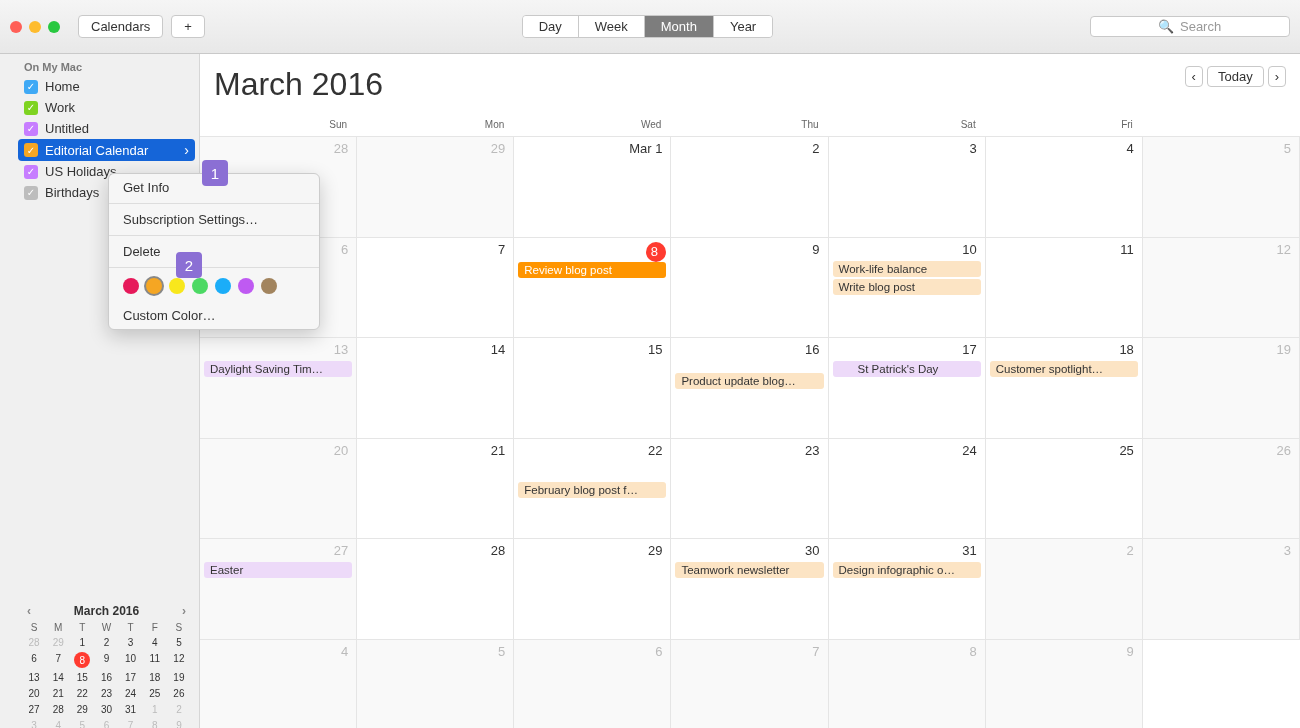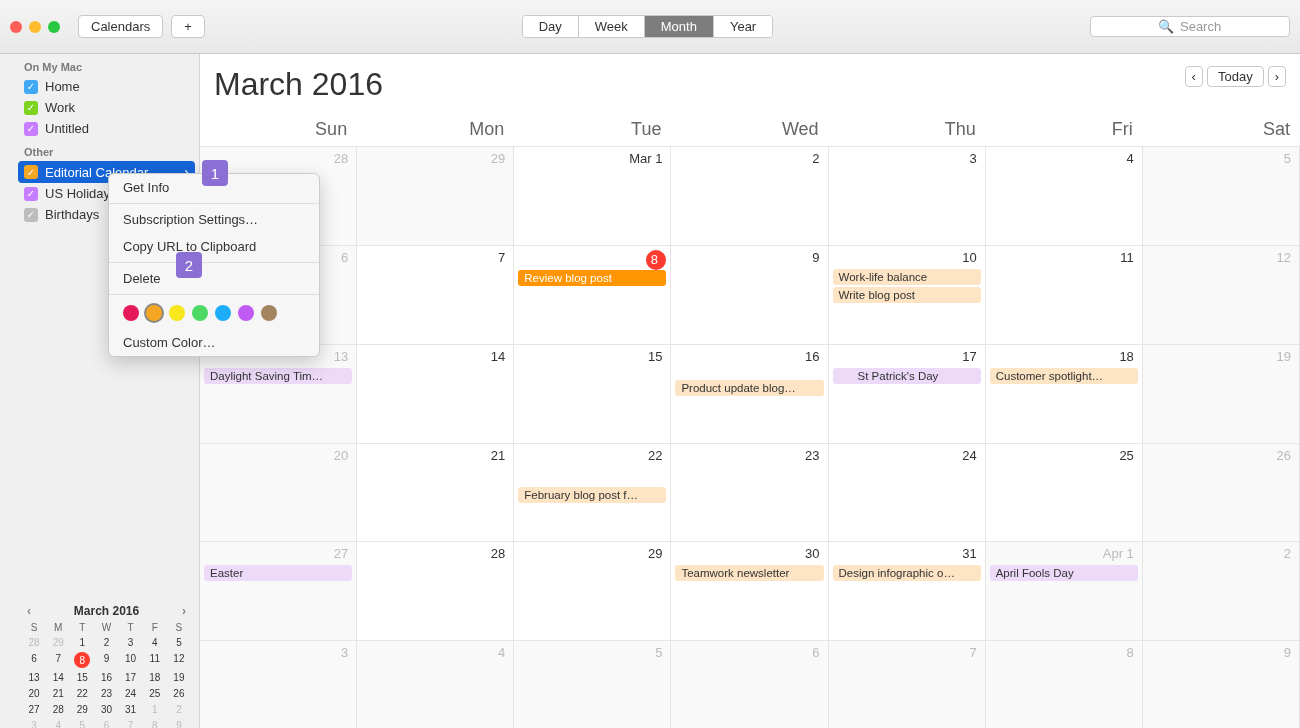--- a/index.html
+++ b/index.html
@@ -41,21 +41,21 @@
 
 
 .cal-header { padding: 12px 14px 0; display: flex; align-items: flex-start; }
 .month-title { font-size: 32px; font-weight: 300; }
 .month-title strong { font-weight: 500; }
 .header-controls { margin-left: auto; display: flex; gap: 4px; align-items: center; }
 .header-controls .btn { padding: 2px 10px; }
 .header-controls .btn.nav { padding: 2px 6px; }
 
 .dow-row { display: grid; grid-template-columns: repeat(7,1fr); padding-top: 10px; }
-.dow-cell { text-align: right; padding: 6px 10px; font-size: 18px; color: #666; }
+.dow-cell { text-align: right; padding: 6px 10px; font-size: 10px; color: #666; }
 
 
 .month-grid { flex: 1; display: grid; grid-template-columns: repeat(7,1fr); grid-template-rows: repeat(6,1fr); border-top: 1px solid #e5e5e5; }
 .mcell { border-right: 1px solid #e5e5e5; border-bottom: 1px solid #e5e5e5; position: relative; padding: 4px; display: flex; flex-direction: column; }
 .mcell.off { background: #f9f9f9; }
 .daynum { text-align: right; font-size: 13px; padding: 0 4px 4px 0; }
 .off .daynum { color: #bbb; }
 .daynum.today { display: inline-block; background: #ff3b30; color: #fff; border-radius: 50%; width: 20px; height: 20px; text-align: center; line-height: 20px; margin-left: auto; }
 .ev { font-size: 11.5px; padding: 2px 6px; border-radius: 3px; margin-bottom: 2px; overflow: hidden; text-overflow: ellipsis; white-space: nowrap; }
 
@@ -102,21 +102,20 @@
           <span>Home</span>
         </div>
         <div class="cal-item">
           <span class="chk" style="background: rgb(126, 211, 33);">✓</span>
           <span>Work</span>
         </div>
         <div class="cal-item">
           <span class="chk" style="background: rgb(199, 125, 255);">✓</span>
           <span>Untitled</span>
         </div>
-        <div class="sb-section-title">Other</div>
         <div class="cal-item selected">
           <span class="chk" style="background: rgb(245, 166, 35);">✓</span>
           <span>Editorial Calendar</span>
           <span class="arrow-right">›</span>
         </div>
         <div class="cal-item">
           <span class="chk" style="background: rgb(199, 125, 255);">✓</span>
           <span>US Holidays</span>
         </div>
         <div class="cal-item">
@@ -191,25 +190,24 @@
       </div>
       <div class="header-controls">
         <div class="btn nav">‹</div>
         <div class="btn">Today</div>
         <div class="btn nav">›</div>
       </div>
     </div>
     <div class="dow-row" id="dow-row">
         <div class="dow-cell">Sun</div>
         <div class="dow-cell">Mon</div>
-        <div class="dow-cell">Tue</div>
         <div class="dow-cell">Wed</div>
         <div class="dow-cell">Thu</div>
+        <div class="dow-cell">Sat</div>
         <div class="dow-cell">Fri</div>
-        <div class="dow-cell">Sat</div>
       </div>
     <div class="month-grid" id="month-grid">
         <div class="mcell off">
           <div class="daynum">28</div>
         </div>
         <div class="mcell off">
           <div class="daynum">29</div>
         </div>
         <div class="mcell">
           <div class="daynum">Mar 1</div>
@@ -307,24 +305,20 @@
         <div class="mcell">
           <div class="daynum">29</div>
         </div>
         <div class="mcell">
           <div class="daynum">30</div>
           <div class="ev" style="background: rgb(252, 228, 196);">Teamwork newsletter</div>
         </div>
         <div class="mcell">
           <div class="daynum">31</div>
           <div class="ev" style="background: rgb(252, 228, 196);">Design infographic o…</div>
-        </div>
-        <div class="mcell off">
-          <div class="daynum">Apr 1</div>
-          <div class="ev" style="background: rgb(237, 218, 249);">April Fools Day</div>
         </div>
         <div class="mcell off">
           <div class="daynum">2</div>
         </div>
         <div class="mcell off">
           <div class="daynum">3</div>
         </div>
         <div class="mcell off">
           <div class="daynum">4</div>
         </div>
@@ -344,21 +338,20 @@
           <div class="daynum">9</div>
         </div>
       </div>
   </div>
 </div>
 
 <div class="ctx" id="ctx">
     <div class="ctx-item">Get Info</div>
     <div class="ctx-sep"></div>
     <div class="ctx-item">Subscription Settings…</div>
-    <div class="ctx-item">Copy URL to Clipboard</div>
     <div class="ctx-sep"></div>
     <div class="ctx-item">Delete</div>
     <div class="ctx-sep"></div>
     <div class="ctx-colors">
       <div class="ctx-dot" style="background: rgb(230, 25, 90);"></div>
       <div class="ctx-dot ring" style="background: rgb(245, 166, 35);"></div>
       <div class="ctx-dot" style="background: rgb(248, 231, 28);"></div>
       <div class="ctx-dot" style="background: rgb(76, 217, 100);"></div>
       <div class="ctx-dot" style="background: rgb(27, 173, 248);"></div>
       <div class="ctx-dot" style="background: rgb(191, 90, 242);"></div>

